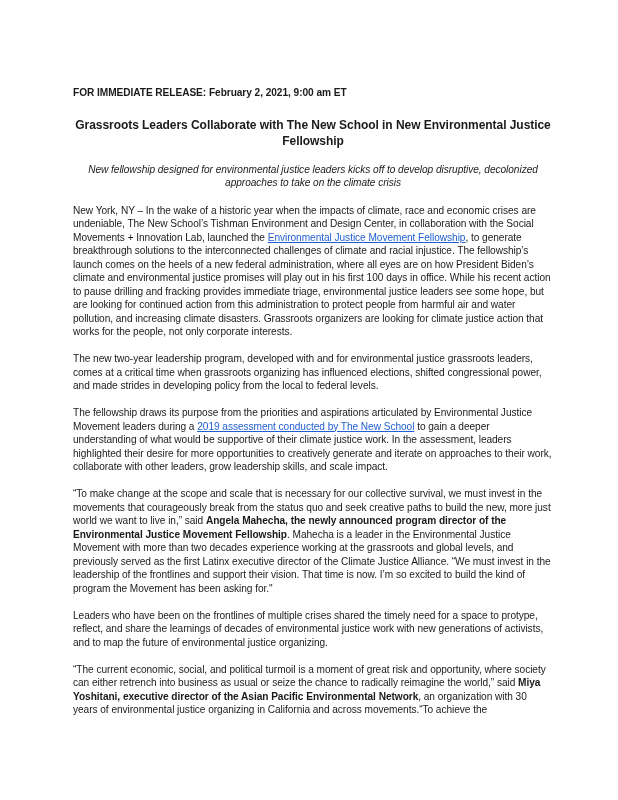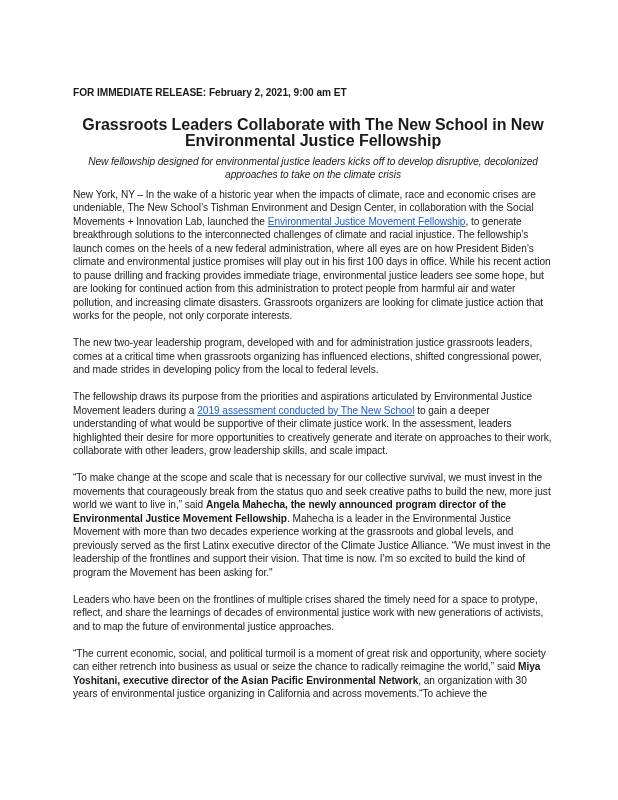--- a/index.html
+++ b/index.html
@@ -10,47 +10,47 @@
       font-family: "Liberation Sans", sans-serif;
     }
     .content {
       position: absolute; left: 73px; top: 86px; width: 480px;
       font-size: 10.15px; line-height: 13.5px; letter-spacing: -0.05px;
     }
     .release { font-weight: bold; margin: 0; white-space: nowrap; }
     .contact { margin: 0; white-space: nowrap; }
     .headline {
       margin: 17px 0 0 0; text-align: center; font-weight: bold;
-      font-size: 16px; line-height: 16px;
+      font-size: 12px; line-height: 16px;
     }
     .subhead {
-      margin: 6px; text-align: center; font-style: italic;
+      margin: 14px; text-align: center; font-style: italic;
     }
     p.body { margin: 13.5px 0 0 0; text-align: left; }
     p.first { margin-top: 0; }
     a.link { color: #1f5fd1; text-decoration: underline; }
     b { font-weight: bold; }
   </style>
 </head>
 <body>
 
 <div class="page">
   <div class="content">
 
     <p class="release">FOR IMMEDIATE RELEASE: February 2, 2021, 9:00 am ET</p>
 
     <h1 class="headline">Grassroots Leaders Collaborate with The New School in New Environmental Justice Fellowship</h1>
     <p class="subhead">New fellowship designed for environmental justice leaders kicks off to develop disruptive, decolonized approaches to take on the climate crisis</p>
 
     <p class="body first"><span>New York, NY – In the wake of a historic year when the impacts of climate, race and economic crises are undeniable, The New School’s Tishman Environment and Design Center, in collaboration with the Social Movements + Innovation Lab, launched the </span><a class="link">Environmental Justice Movement Fellowship</a><span>, to generate breakthrough solutions to the interconnected challenges of climate and racial injustice. The fellowship’s launch comes on the heels of a new federal administration, where all eyes are on how President Biden’s climate and environmental justice promises will play out in his first 100 days in office. While his recent action to pause drilling and fracking provides immediate triage, environmental justice leaders see some hope, but are looking for continued action from this administration to protect people from harmful air and water pollution, and increasing climate disasters. Grassroots organizers are looking for climate justice action that works for the people, not only corporate interests.</span></p>
 
-    <p class="body">The new two-year leadership program, developed with and for administration justice grassroots leaders, comes at a critical time when grassroots organizing has influenced elections, shifted congressional power, and made strides in developing policy from the local to federal levels.</p>
+    <p class="body">The new two-year leadership program, developed with and for environmental justice grassroots leaders, comes at a critical time when grassroots organizing has influenced elections, shifted congressional power, and made strides in developing policy from the local to federal levels.</p>
 
     <p class="body"><span>The fellowship draws its purpose from the priorities and aspirations articulated by Environmental Justice Movement leaders during a </span><a class="link">2019 assessment conducted by The New School</a><span> to gain a deeper understanding of what would be supportive of their climate justice work. In the assessment, leaders highlighted their desire for more opportunities to creatively generate and iterate on approaches to their work, collaborate with other leaders, grow leadership skills, and scale impact.</span></p>
 
     <p class="body"><span>“To make change at the scope and scale that is necessary for our collective survival, we must invest in the movements that courageously break from the status quo and seek creative paths to build the new, more just world we want to live in,” said </span><b>Angela Mahecha, the newly announced program director of the Environmental Justice Movement Fellowship</b><span>. Mahecha is a leader in the Environmental Justice Movement with more than two decades experience working at the grassroots and global levels, and previously served as the first Latinx executive director of the Climate Justice Alliance. “We must invest in the leadership of the frontlines and support their vision. That time is now. I’m so excited to build the kind of program the Movement has been asking for."</span></p>
 
-    <p class="body">Leaders who have been on the frontlines of multiple crises shared the timely need for a space to protype, reflect, and share the learnings of decades of environmental justice work with new generations of activists, and to map the future of environmental justice approaches.</p>
+    <p class="body">Leaders who have been on the frontlines of multiple crises shared the timely need for a space to protype, reflect, and share the learnings of decades of environmental justice work with new generations of activists, and to map the future of environmental justice organizing.</p>
 
     <p class="body"><span>“The current economic, social, and political turmoil is a moment of great risk and opportunity, where society can either retrench into business as usual or seize the chance to radically reimagine the world,” said </span><b>Miya Yoshitani, executive director of the Asian Pacific Environmental Network</b><span>, an organization with 30 years of environmental justice organizing in California and across movements.“To achieve the</span></p>
 
   </div>
 </div>
 
 </body></html>

